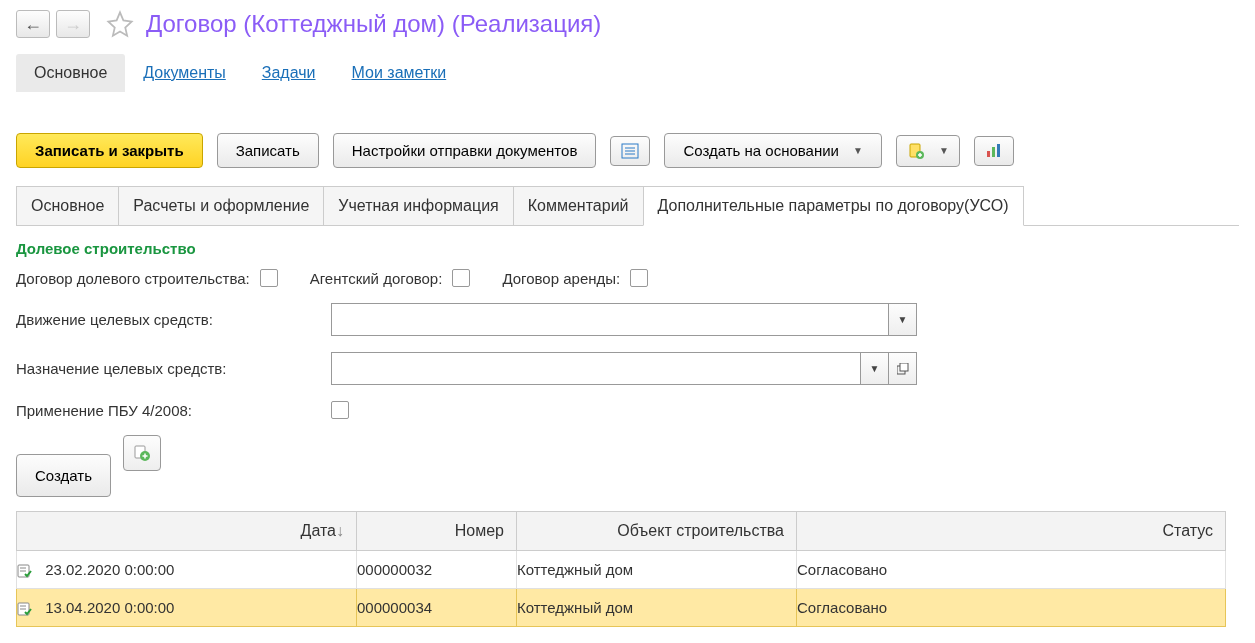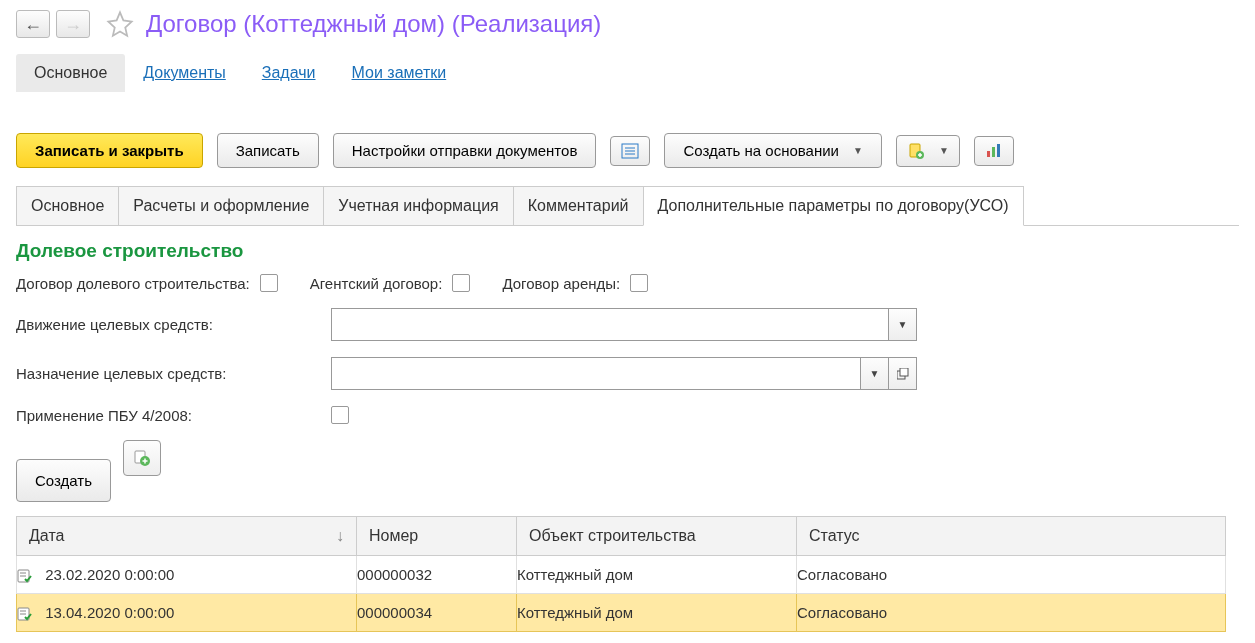--- a/index.html
+++ b/index.html
@@ -19,37 +19,37 @@
     .toolbar { display: flex; gap: 14px; align-items: center; margin-bottom: 18px; }
     .btn { border: 1px solid #999; background: linear-gradient(#fdfdfd,#eaeaea); padding: 8px 18px; border-radius: 4px; font-size: 15px; cursor: pointer; display: inline-flex; align-items: center; gap: 8px; margin-top: 19px; }
     .btn.primary { background: linear-gradient(#ffe95a,#ffd324); border-color: #c9a500; font-weight: bold; }
     .btn-icon-only { padding: 6px 10px; }
     .dropdown-caret { font-size: 10px; color: #555; margin-left: 6px; }
 
     .form-tabs { display: flex; border-bottom: 1px solid #ccc; margin-bottom: 14px; }
     .form-tab { padding: 10px 14px; font-size: 16px; border: 1px solid #ccc; border-bottom: none; background: #f5f5f5; margin-right: -1px; cursor: pointer; color: #333; }
     .form-tab.active { background: #fff; position: relative; z-index: 1; border-bottom: 1px solid #fff; margin-bottom: -1px; }
 
-    .section-title { color: #1a9640; font-size: 19px; font-weight: bold; margin-bottom: 12px; }
+    .section-title { color: #1a9640; font-size: 15px; font-weight: bold; margin-bottom: 12px; }
 
     .form-row { display: flex; align-items: center; margin-bottom: 16px; gap: 10px; }
     .form-label { font-size: 15px; color: #333; }
     .checkbox { width: 18px; height: 18px; border: 1px solid #999; background: #fff; border-radius: 2px; cursor: pointer; }
     .label-col { width: 305px; flex-shrink: 0; }
 
     .combo { display: flex; }
     .combo input { border: 1px solid #999; padding: 6px 8px; font-size: 15px; height: 33px; }
     .combo-btn { width: 28px; height: 33px; border: 1px solid #999; border-left: none; background: linear-gradient(#fdfdfd,#eee); display: flex; align-items: center; justify-content: center; cursor: pointer; font-size: 10px; color: #444; }
 
     .sub-toolbar { display: flex; gap: 12px; margin: 16px 0 14px; }
     .btn-sm { padding: 12px 18px; text-align: right; }
     .icon-btn { width: 38px; height: 36px; border: 1px solid #999; border-radius: 4px; background: linear-gradient(#fdfdfd,#eee); display: flex; align-items: center; justify-content: center; cursor: pointer; }
 
     .table { border: 1px solid #ccc; border-collapse: collapse; width: 100%; max-width: 1210px; }
-    .table th { background: #f3f3f3; border: 1px solid #ccc; padding: 10px 12px; text-align: left; font-weight: normal; font-size: 16px; color: #333; }
+    .table th { background: #f3f3f3; border: 1px solid #ccc; padding: 10px 12px; text-align: right; font-weight: normal; font-size: 16px; color: #333; }
     .table td { border: 1px solid #e0e0e0; padding: 10px 0; font-size: 15px; }
     .table tbody tr.selected td { background: #ffe9a4; border-color: #e6c558; }
     .sort-arrow { float: right; color: #888; }
     .row-icon { display: inline-block; vertical-align: middle; margin-right: 8px; }
 
     svg { display: block; }
   </style>
 </head>
 <body>
 

